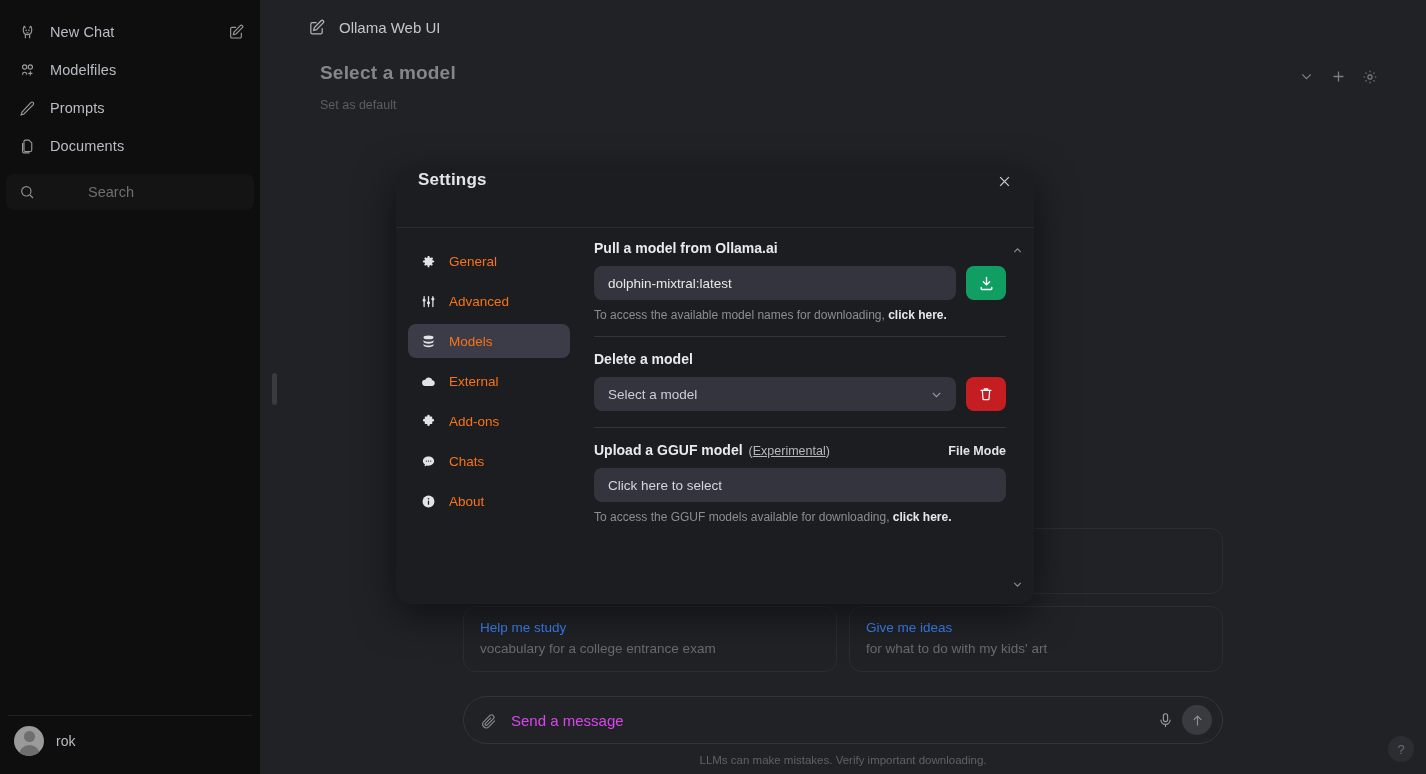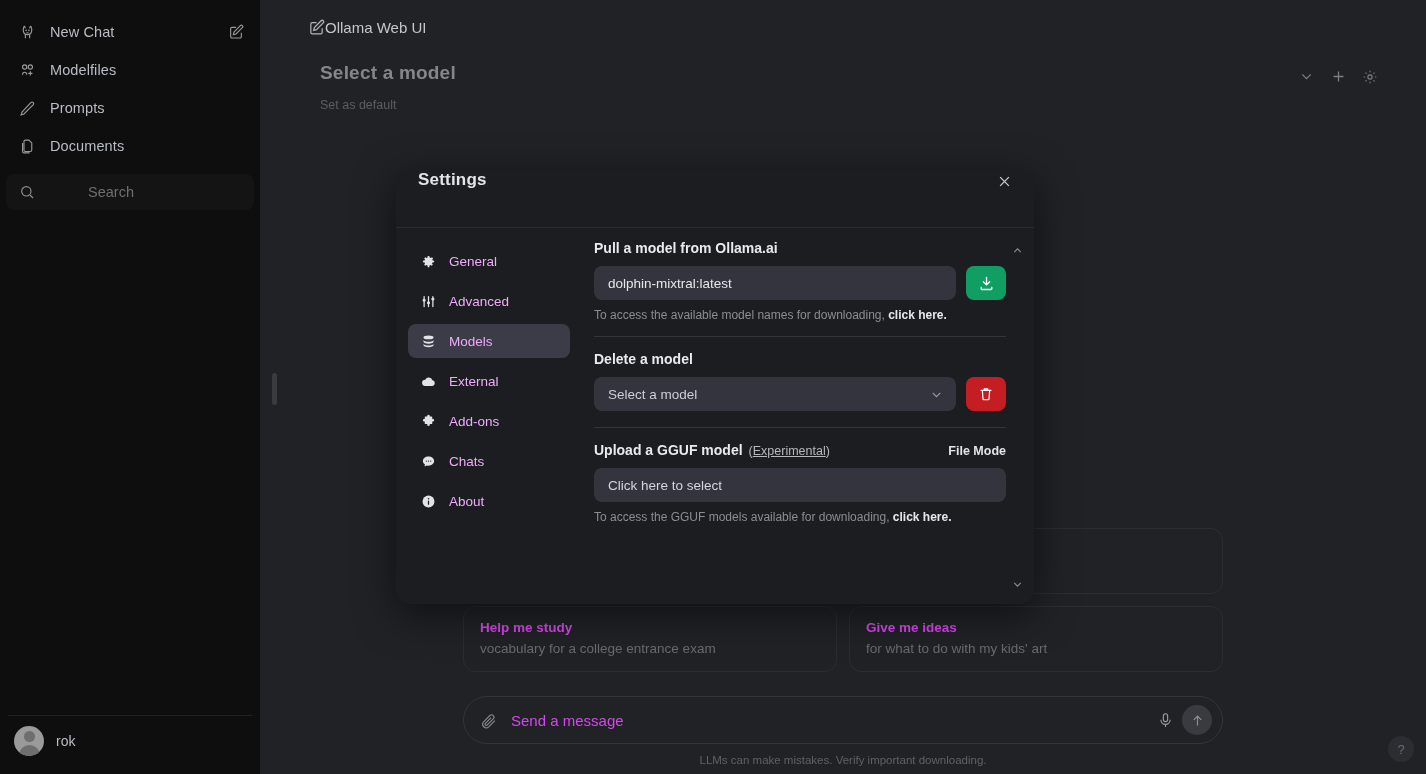--- a/index.html
+++ b/index.html
@@ -53,41 +53,41 @@
     border-radius:3px; background:#3a3a40; z-index:3; cursor:col-resize;
   }
 
   
   #main {
     flex: 1 1 auto; height:774px; background:#212226;
     position: relative; display:flex; flex-direction:column;
   }
   #topbar{ height:54px; display:flex; align-items:center; padding-left:48px;}
   #topbar .pen{color:#b6b6b6;display:flex;align-items:center;}
-  #topbar .title{font-size:15px;color:#c6c6c8;}
+  #topbar .title{margin-left:14px;font-size:15px;color:#c6c6c8;}
 
   #model-bar{ padding: 8px 48px 0 60px; display:flex; align-items:flex-start;}
   #model-left{flex:1 1 auto;}
   #model-name{font-size:19px;font-weight:bold;color:#85868b;letter-spacing:.2px;}
   #set-default{font-size:12.5px;color:#5c5d62;margin-top:14px;}
   #model-icons{display:flex;align-items:center;gap:15px;padding-top:6px;color:#7e7f84;}
   #model-icons .mi{cursor:pointer;display:flex;align-items:center;}
 
   #content-spacer{flex:1 1 auto;}
 
   #suggestions{
     width:760px; margin:0 auto; display:grid;
     grid-template-columns: 1fr 1fr; gap: 12px;
     padding: 0 0 8px 0;
   }
   .sug{
     border:1px solid #2c2d32; border-radius:12px;
     padding:13px 16px 15px 16px; min-height:62px; cursor:pointer;
   }
-  .sug .t1{font-size:13.5px;color:#d946ef;font-weight:bold;}
+  .sug .t1{font-size:13.5px;color:#3b82f6;font-weight:normal;}
   .sug .t2{font-size:13.5px;color:#6a6b70;margin-top:6px;}
 
   #composer-wrap{width:760px;margin:0 auto;padding:16px 0 0 0;}
   #composer{
     height:48px;border:1px solid #34353a;border-radius:24px;background:#212226;
     display:flex;align-items:center;padding:0 10px 0 16px;
   }
   #clip{color:#8a8b90;display:flex;align-items:center;cursor:pointer;}
   #msg-input{flex:1 1 auto;margin-left:14px;font-size:15px;color:#d946ef;cursor:text;}
   #mic{color:#9b9ca1;display:flex;align-items:center;margin-right:8px;cursor:pointer;}
@@ -119,21 +119,21 @@
   #modal-close{margin-left:auto;color:#c9cacd;cursor:pointer;display:flex;align-items:center;padding:4px;}
   #modal-body{flex:1 1 auto;display:flex;padding:12px 10px 10px 12px;min-height:0;}
 
   #settings-nav{width:162px;flex:0 0 162px;padding-top:4px;}
   .snav{
     display:flex;align-items:center;height:34px;border-radius:8px;
     padding:0 10px;margin-bottom:6px;cursor:pointer;
   }
   .snav.active{background:#3b3c47;}
   .snav .ic{width:20px;flex:0 0 20px;display:flex;align-items:center;justify-content:center;color:#e2e3e6;}
-  .snav .lb{margin-left:11px;font-size:13.5px;color:#f0abfc;}
+  .snav .lb{margin-left:11px;font-size:13.5px;color:#f97316;}
 
   #settings-pane{
     flex:1 1 auto;min-width:0;padding:0 18px 0 24px;position:relative;
     overflow:hidden;
   }
   .sec-title{font-size:14px;font-weight:bold;color:#e9eaec;}
   .row{display:flex;align-items:center;gap:10px;margin-top:10px;}
   .txtfield{
     flex:1 1 auto;height:34px;border-radius:8px;background:#33343d;
     display:flex;align-items:center;padding:0 14px;font-size:13.5px;color:#e6e7ea;cursor:text;

